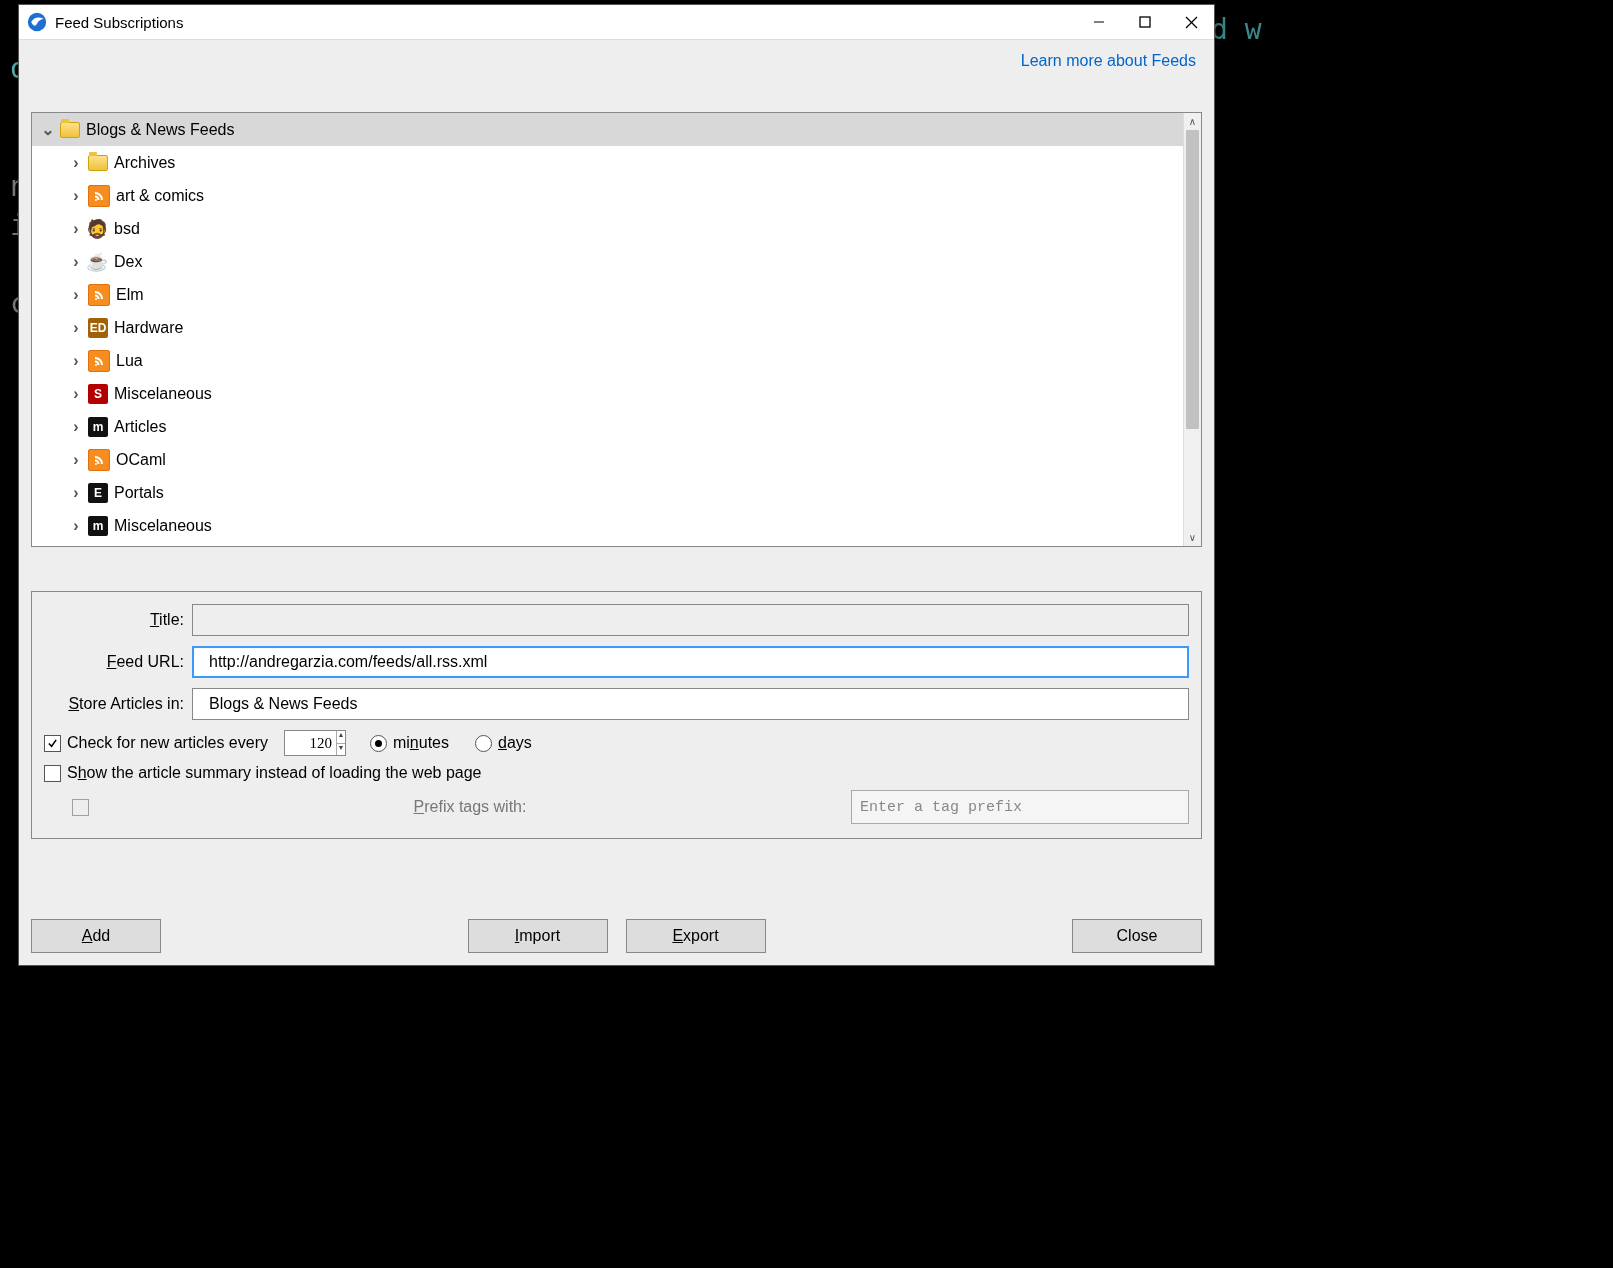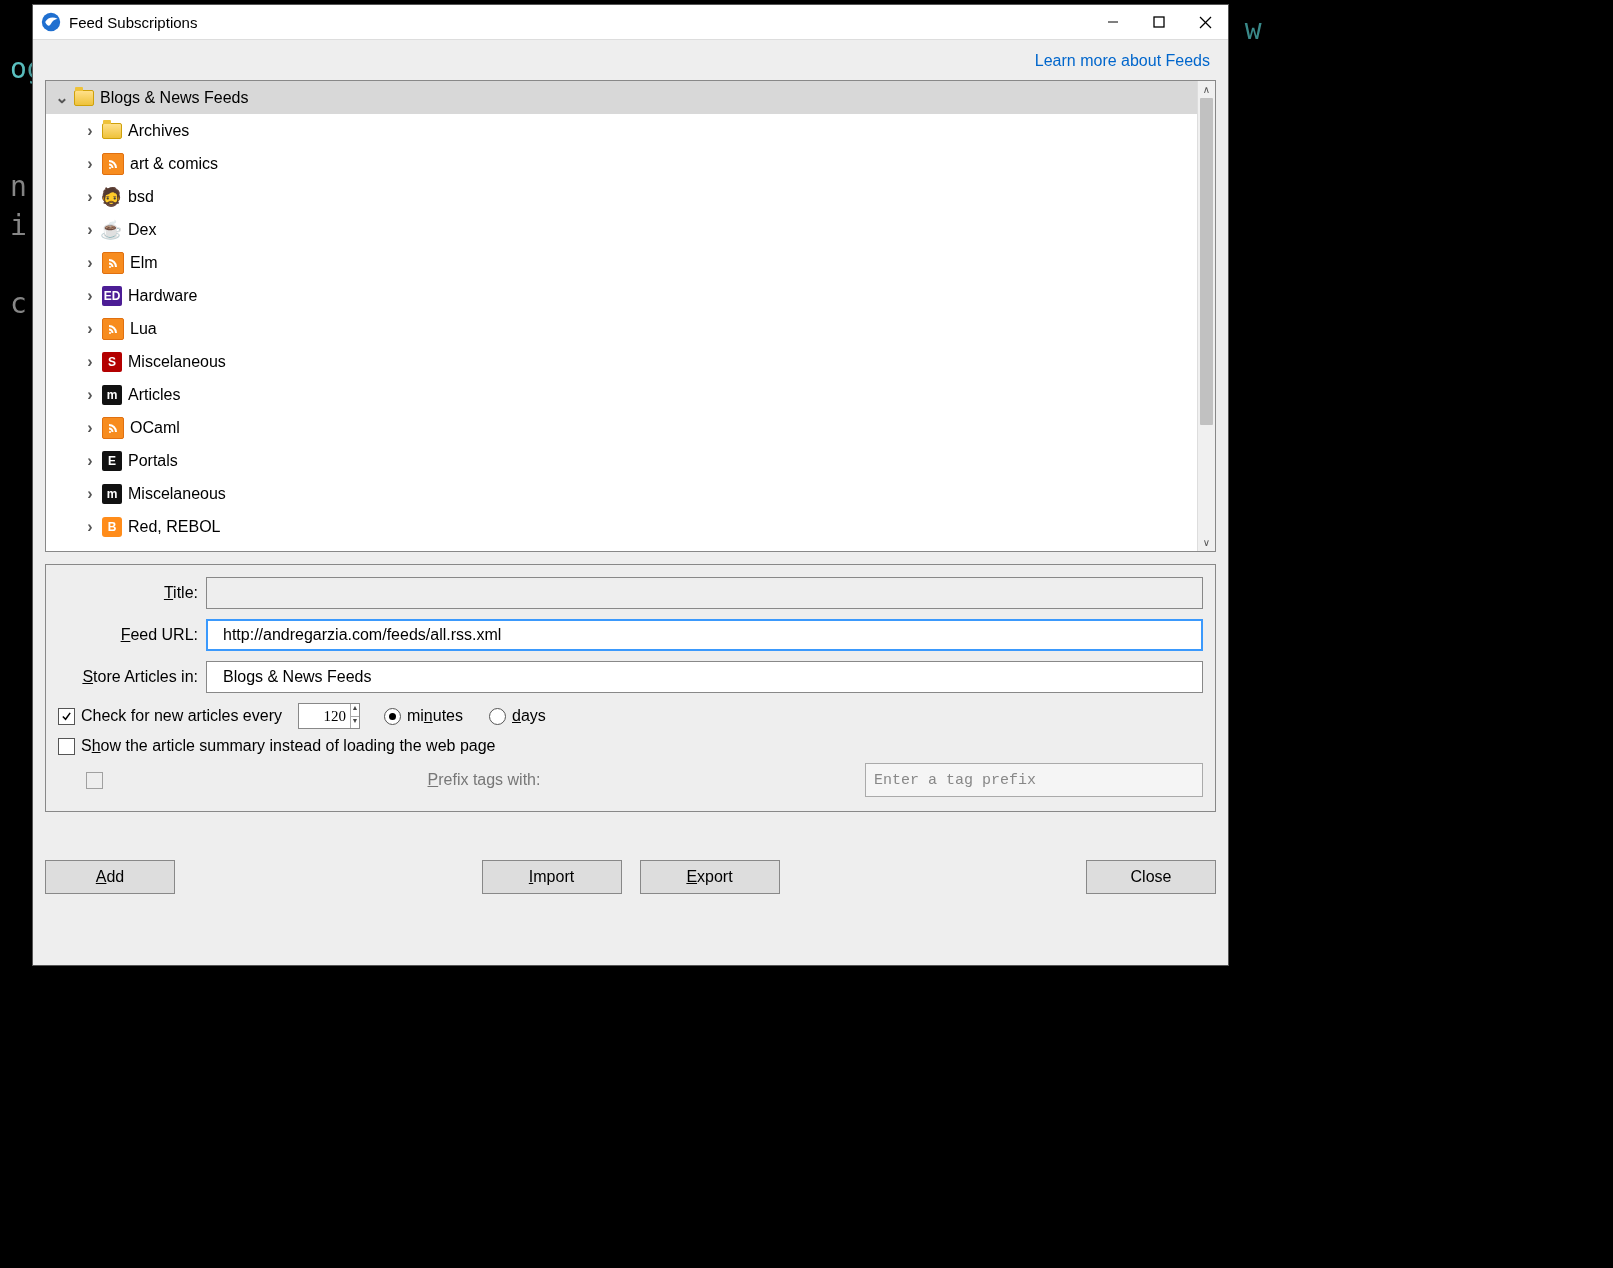--- a/index.html
+++ b/index.html
@@ -29,21 +29,21 @@
     position: absolute;
     bottom: 0;
     left: 0;
     right: 0;
     text-align: center;
   }
 
   .window {
     position: absolute;
     top: 4px;
-    left: 32px;
+    left: 18px;
     width: 1195px;
     height: 960px;
     background: #fff;
     border: 1px solid #555;
     box-shadow: 0 2px 12px rgba(0,0,0,.5);
     display: flex;
     flex-direction: column;
   }
 
   .titlebar {
@@ -75,20 +75,21 @@
     cursor: pointer;
   }
 
   .content {
     flex: 1;
     background: #eee;
     display: flex;
     flex-direction: column;
     padding: 0 12px 12px 12px;
     overflow: hidden;
+    gap: 32px;
   }
 
   .learn-more {
     text-align: right;
     padding: 12px 6px 10px 0;
   }
   .learn-more a {
     color: #0066cc;
     text-decoration: none;
     font-size: 16px;
@@ -428,21 +429,21 @@
     <span class="expander">›</span>
     <span class="row-icon rss-icon">
               <svg viewBox="0 0 24 24">
                 <path fill="#fff" d="M4 4v4a12 12 0 0 1 12 12h4A16 16 0 0 0 4 4zm0 7v4a5 5 0 0 1 5 5h4a9 9 0 0 0-9-9zm2 7a2 2 0 1 0 0 4 2 2 0 0 0 0-4z"></path>
               </svg>
             </span>
     <span class="row-label">Elm</span>
   </div>
           <div class="tree-row child">
     <span class="expander">›</span>
-    <span class="row-icon sq-icon" style="background:#4c1d95">ED</span>
+    <span class="row-icon sq-icon" style="background:#a16207">ED</span>
     <span class="row-label">Hardware</span>
   </div>
           <div class="tree-row child">
     <span class="expander">›</span>
     <span class="row-icon rss-icon">
               <svg viewBox="0 0 24 24">
                 <path fill="#fff" d="M4 4v4a12 12 0 0 1 12 12h4A16 16 0 0 0 4 4zm0 7v4a5 5 0 0 1 5 5h4a9 9 0 0 0-9-9zm2 7a2 2 0 1 0 0 4 2 2 0 0 0 0-4z"></path>
               </svg>
             </span>
     <span class="row-label">Lua</span>

